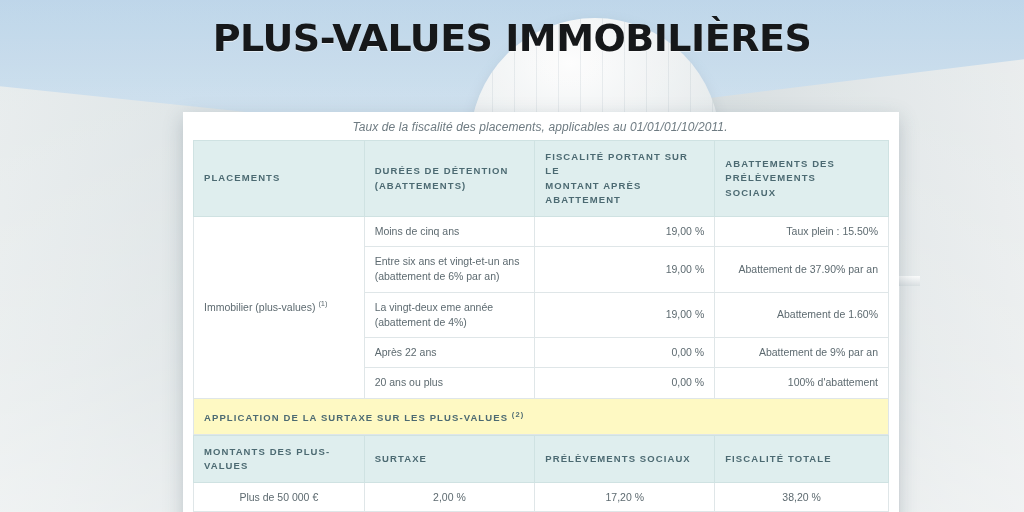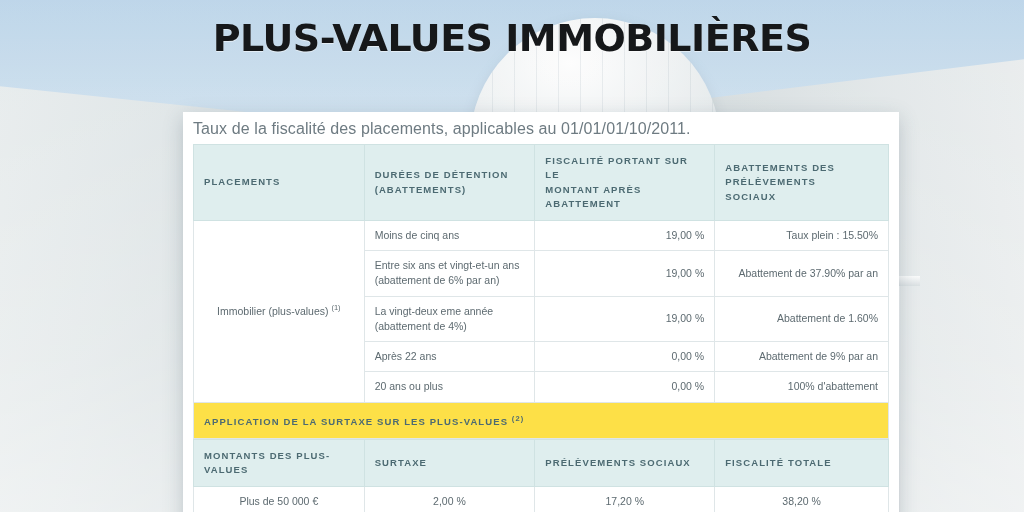--- a/index.html
+++ b/index.html
@@ -135,22 +135,23 @@
     position: absolute;
     left: 183px;
     top: 112px;
     width: 716px;
     background: #ffffff;
     box-shadow: 0 6px 18px rgba(60,80,95,.25);
     padding: 6px 10px 8px 10px;
     box-sizing: border-box;
   }
   .card-note {
-    text-align: left;
-    font-size: 16px;
+    text-align: center;
+    font-style: italic;
+    font-size: 12px;
     color: #6e7b82;
     padding: 2px 2px 6px 0;
     letter-spacing: .1px;
   }
 
   table {
     border-collapse: collapse;
     width: 100%;
     table-layout: fixed;
   }
@@ -168,41 +169,40 @@
     text-align: left;
     padding: 9px 10px;
     line-height: 1.5;
     border: 1px solid #cfe2e2;
   }
   .t1 td {
     font-size: 10.5px;
     color: #5d6a70;
     padding: 7px 10px;
     line-height: 1.45;
-    text-align: center;
   }
   .t1 td.label {
     text-align: left;
     color: #5d6a70;
   }
   .t1 td.center {
     text-align: right;
   }
   .rowspan-cell {
     text-align: left;
     font-size: 10.5px;
     color: #5d6a70;
     padding-left: 10px;
   }
   sup {
     font-size: 7.5px;
   }
 
   .surtaxe-band {
-    background: #fde047;
+    background: #fef9c3;
     border: 1px solid #dfe6e8;
     border-top: none;
     color: #4c6a72;
     font-size: 9.5px;
     font-weight: bold;
     letter-spacing: 1.1px;
     text-transform: uppercase;
     padding: 11px 10px;
   }
 

